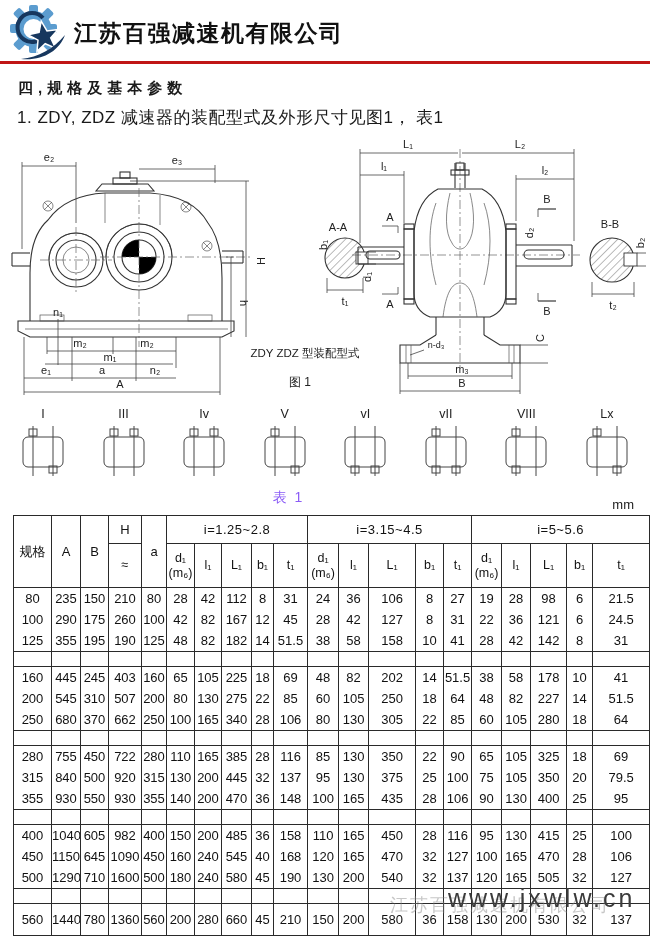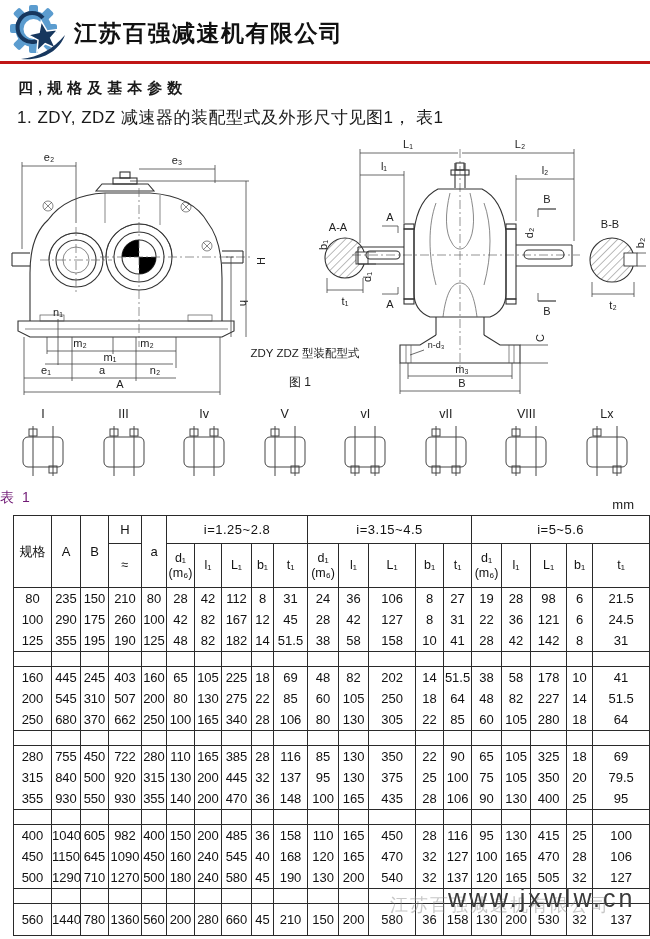--- a/index.html
+++ b/index.html
@@ -14,21 +14,21 @@
   .figure svg{display:block;}
   .ol{stroke:#333;fill:none;stroke-width:1.1;}
   .tl{stroke:#555;fill:none;stroke-width:0.7;}
   .dl{stroke:#444;fill:none;stroke-width:0.8;}
   .cl{stroke:#666;fill:none;stroke-width:0.7;stroke-dasharray:9 3 2 3;}
   .svgt{fill:#222;font-size:11px;font-family:"Liberation Sans","DejaVu Sans",sans-serif;text-anchor:middle;}
   .svgt-sm{fill:#222;font-size:9px;font-family:"Liberation Sans","DejaVu Sans",sans-serif;text-anchor:middle;}
   .assembly-row{position:absolute;left:12px;top:407px;width:626px;display:flex;justify-content:space-between;}
   .asm{width:62px;text-align:center;}
   .asm-label{font-size:12.5px;color:#222;margin-bottom:0px;height:16px;}
-  .caption{position:absolute;left:0;top:489px;width:577px;text-align:left;font-size:14px;color:#701a75;letter-spacing:2px;}
+  .caption{position:absolute;left:0;top:489px;width:577px;text-align:center;font-size:14px;color:#8b5cf6;letter-spacing:2px;}
   .unit{position:absolute;right:16px;top:497px;font-size:13px;color:#222;}
   table.spec{position:absolute;left:13px;top:515px;width:623px;border-collapse:collapse;table-layout:fixed;
              font-size:13px;color:#111;border:1.5px solid #222;}
   table.spec th,table.spec td{border:1px solid #2a2a2a;text-align:center;padding:0;font-weight:normal;overflow:hidden;}
   table.spec thead tr.h1 th{height:27px;font-size:13px;}
   table.spec thead th.grp{letter-spacing:0.5px;}
   table.spec thead tr.h2 th{height:43px;white-space:pre-line;font-size:12.5px;line-height:1.2;}
   table.spec tbody tr.grp-row td{vertical-align:middle;}
   table.spec tbody tr.grp-row td div{line-height:21px;height:21px;}
   table.spec tbody tr.gap-row td{height:14px;}
@@ -818,21 +818,21 @@
             <div>1290</div>
           </td>
           <td>
             <div>605</div>
             <div>645</div>
             <div>710</div>
           </td>
           <td>
             <div>982</div>
             <div>1090</div>
-            <div>1270</div>
+            <div>1600</div>
           </td>
           <td>
             <div>400</div>
             <div>450</div>
             <div>500</div>
           </td>
           <td>
             <div>150</div>
             <div>160</div>
             <div>180</div>

